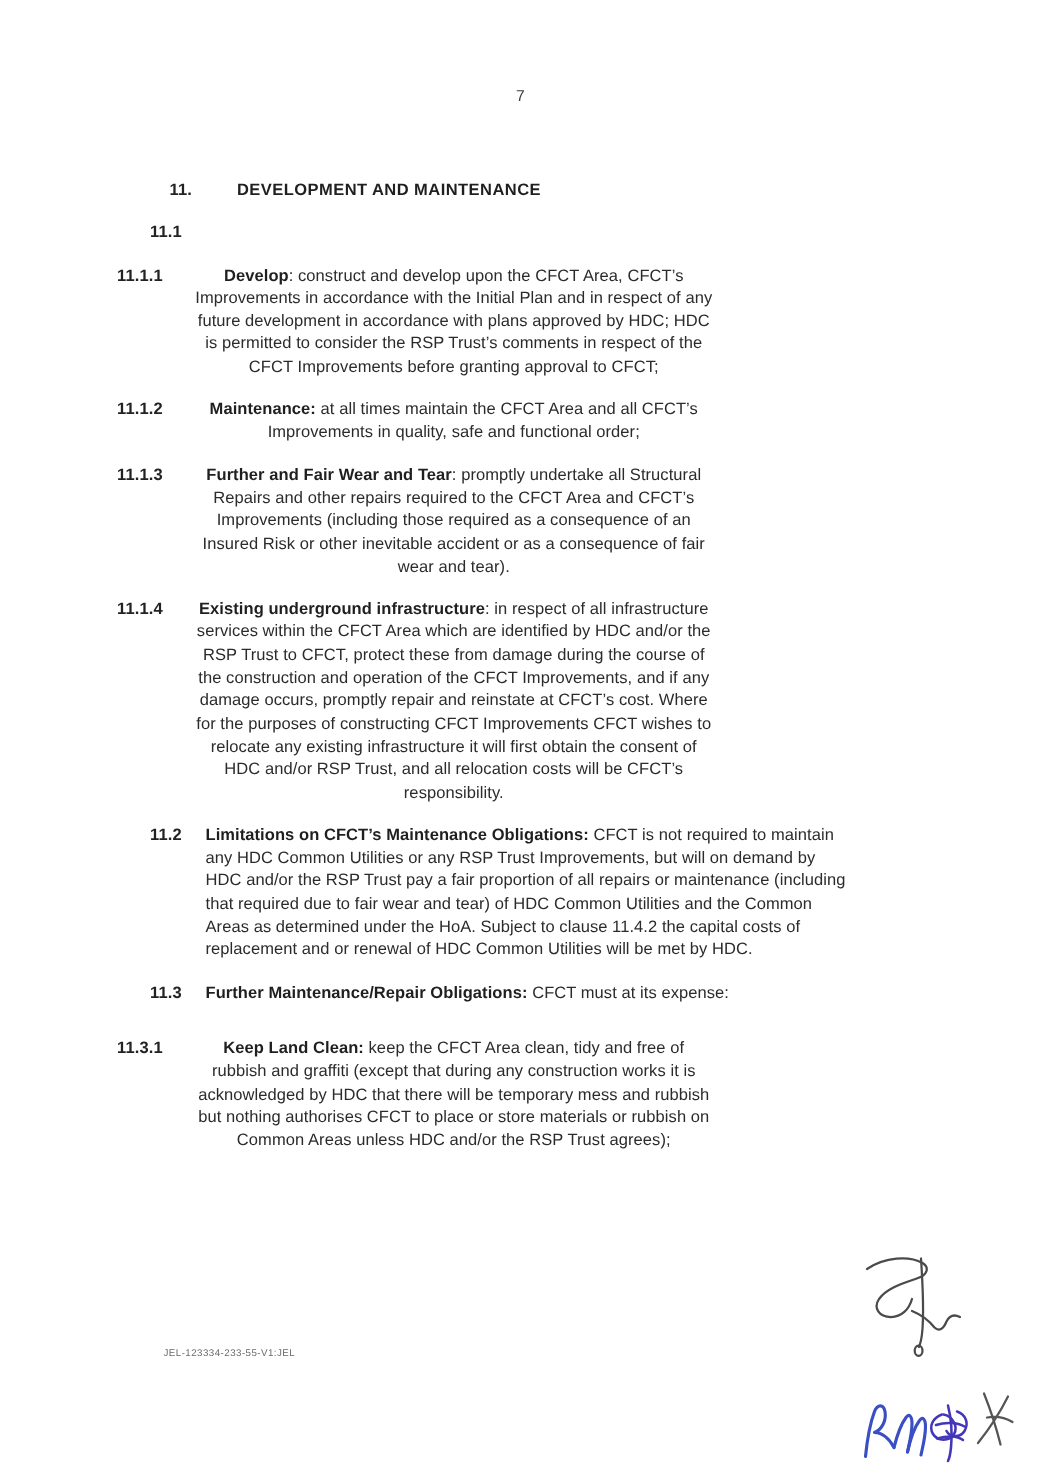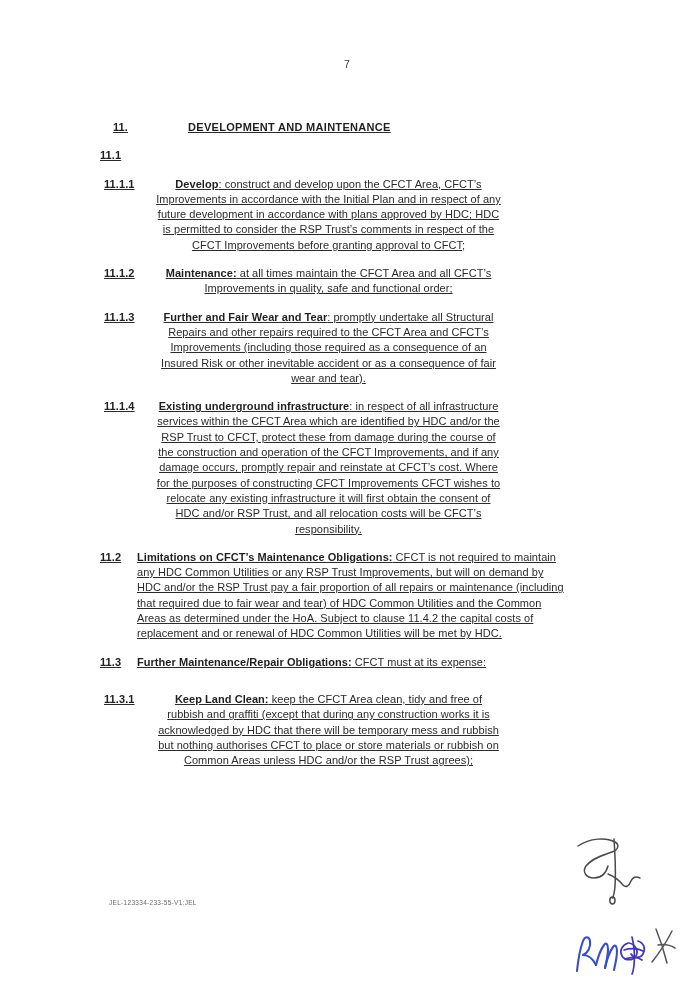--- a/index.html
+++ b/index.html
@@ -37,28 +37,27 @@
     position: absolute;
     top: 120px;
     left: 0;
     width: 694px;
   }
 
   .clause {
     display: flex;
     align-items: flex-start;
     margin-bottom: 13px;
-    text-decoration: underline;
   }
   .clause.tight { margin-bottom: 22px; }
 
   
   .lvl1 { padding-left: 113px; }
   .lvl2 { padding-left: 100px; }
-  .lvl3 { padding-left: 104px; }
+  .lvl3 { padding-left: 78px; }
 
   .num {
     flex: 0 0 auto;
     font-weight: bold;
     font-size: 11px;
     line-height: 15.3px;
     color: #222222;
     letter-spacing: 0.1px;
   }
   .lvl1 > .num { width: 45px; }
@@ -80,21 +79,20 @@
   .text b, .lead {
     font-weight: bold;
     color: #1f1f1f;
   }
 
   .heading .text {
     font-weight: bold;
     font-size: 11px;
     letter-spacing: 0.3px;
     color: #1f1f1f;
-    margin-left: 30px;
   }
 
   
   .footer-ref {
     position: absolute;
     left: 109px;
     top: 899px;
     font-size: 6.5px;
     color: #6a6a6a;
     letter-spacing: 0.3px;

